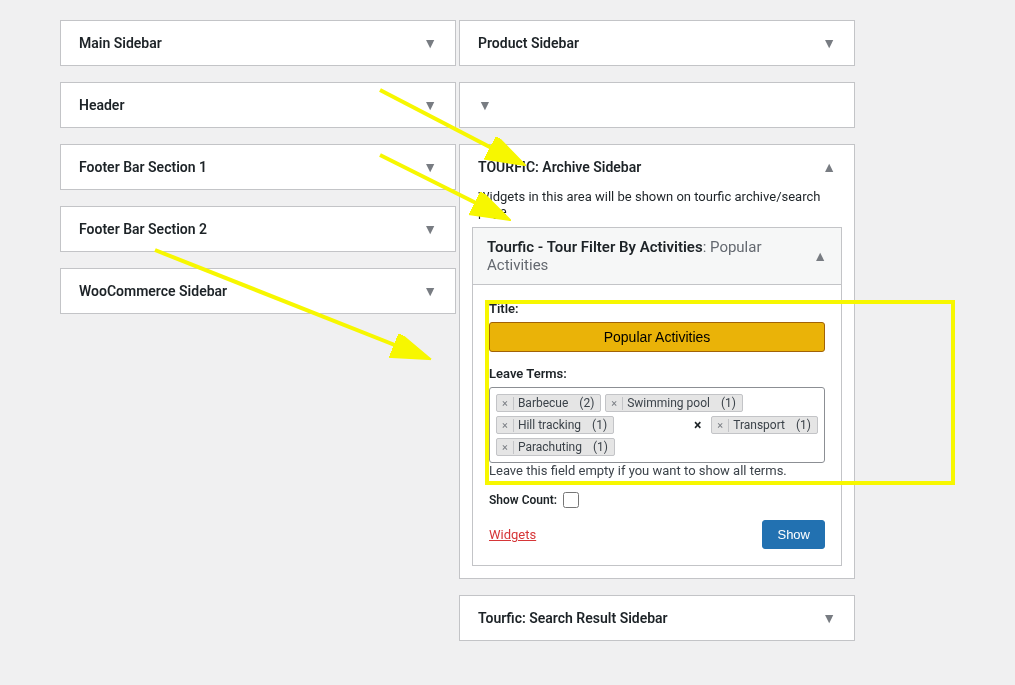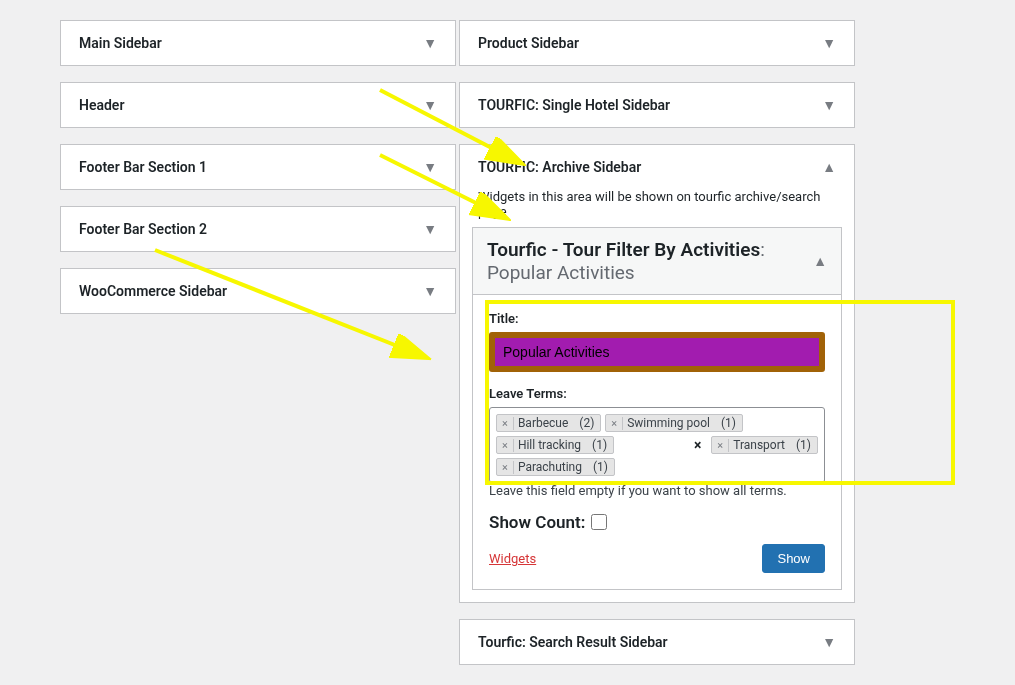--- a/index.html
+++ b/index.html
@@ -62,44 +62,45 @@
     .widget-item-header {
       display: flex;
       justify-content: space-between;
       align-items: center;
       padding: 10px 14px;
       background: #f6f7f7;
       border-bottom: 1px solid #c3c4c7;
       cursor: pointer;
     }
     .widget-item-title {
-      font-size: 19px;
+      font-size: 15px;
       font-weight: 600;
       color: #1d2327;
     }
     .widget-item-title .subtitle {
       font-weight: 400;
       color: #646970;
     }
     .widget-form {
       padding: 16px;
     }
     .form-label {
       display: block;
       font-weight: 600;
       font-size: 13px;
       margin-bottom: 6px;
     }
     .text-input {
       width: 100%;
       padding: 6px 8px;
-      border: 6px solid #a16207;
+      border: 1px solid #a16207;
       border-radius: 3px;
       font-size: 14px;
-      background: #a21caf;
+      background: #eab308;
+      text-align: center;
     }
     .form-row {
       margin-bottom: 14px;
     }
     .select-terms-box {
       border: 1px solid #8c8f94;
       border-radius: 3px;
       padding: 6px;
       display: flex;
       flex-wrap: wrap;
@@ -136,21 +137,21 @@
       color: #3c434a;
     }
     .checkbox-row {
       display: flex;
       align-items: center;
       gap: 6px;
       margin-bottom: 12px;
     }
     .checkbox-row label {
       font-weight: 600;
-      font-size: 17px;
+      font-size: 12px;
     }
     .checkbox-row input[type="checkbox"] {
       width: 16px;
       height: 16px;
       border: 1px solid #8c8f94;
       border-radius: 3px;
     }
     .widget-actions {
       display: flex;
       justify-content: space-between;
@@ -229,21 +230,20 @@
   <div class="column">
     <div class="widget-area">
       <div class="widget-area-header">
         <h2>Product Sidebar</h2>
         <span class="toggle-indicator">▼</span>
       </div>
     </div>
 
     <div class="widget-area">
       <div class="widget-area-header">
-        <h2>TOURFIC: Single Hotel Sidebar</h2>
         <span class="toggle-indicator">▼</span>
       </div>
     </div>
 
     <div class="widget-area">
       <div class="widget-area-header">
         <h2>TOURFIC: Archive Sidebar</h2>
         <span class="toggle-indicator">▲</span>
       </div>
       <div class="widget-area-description">Widgets in this area will be shown on tourfic archive/search page</div>

